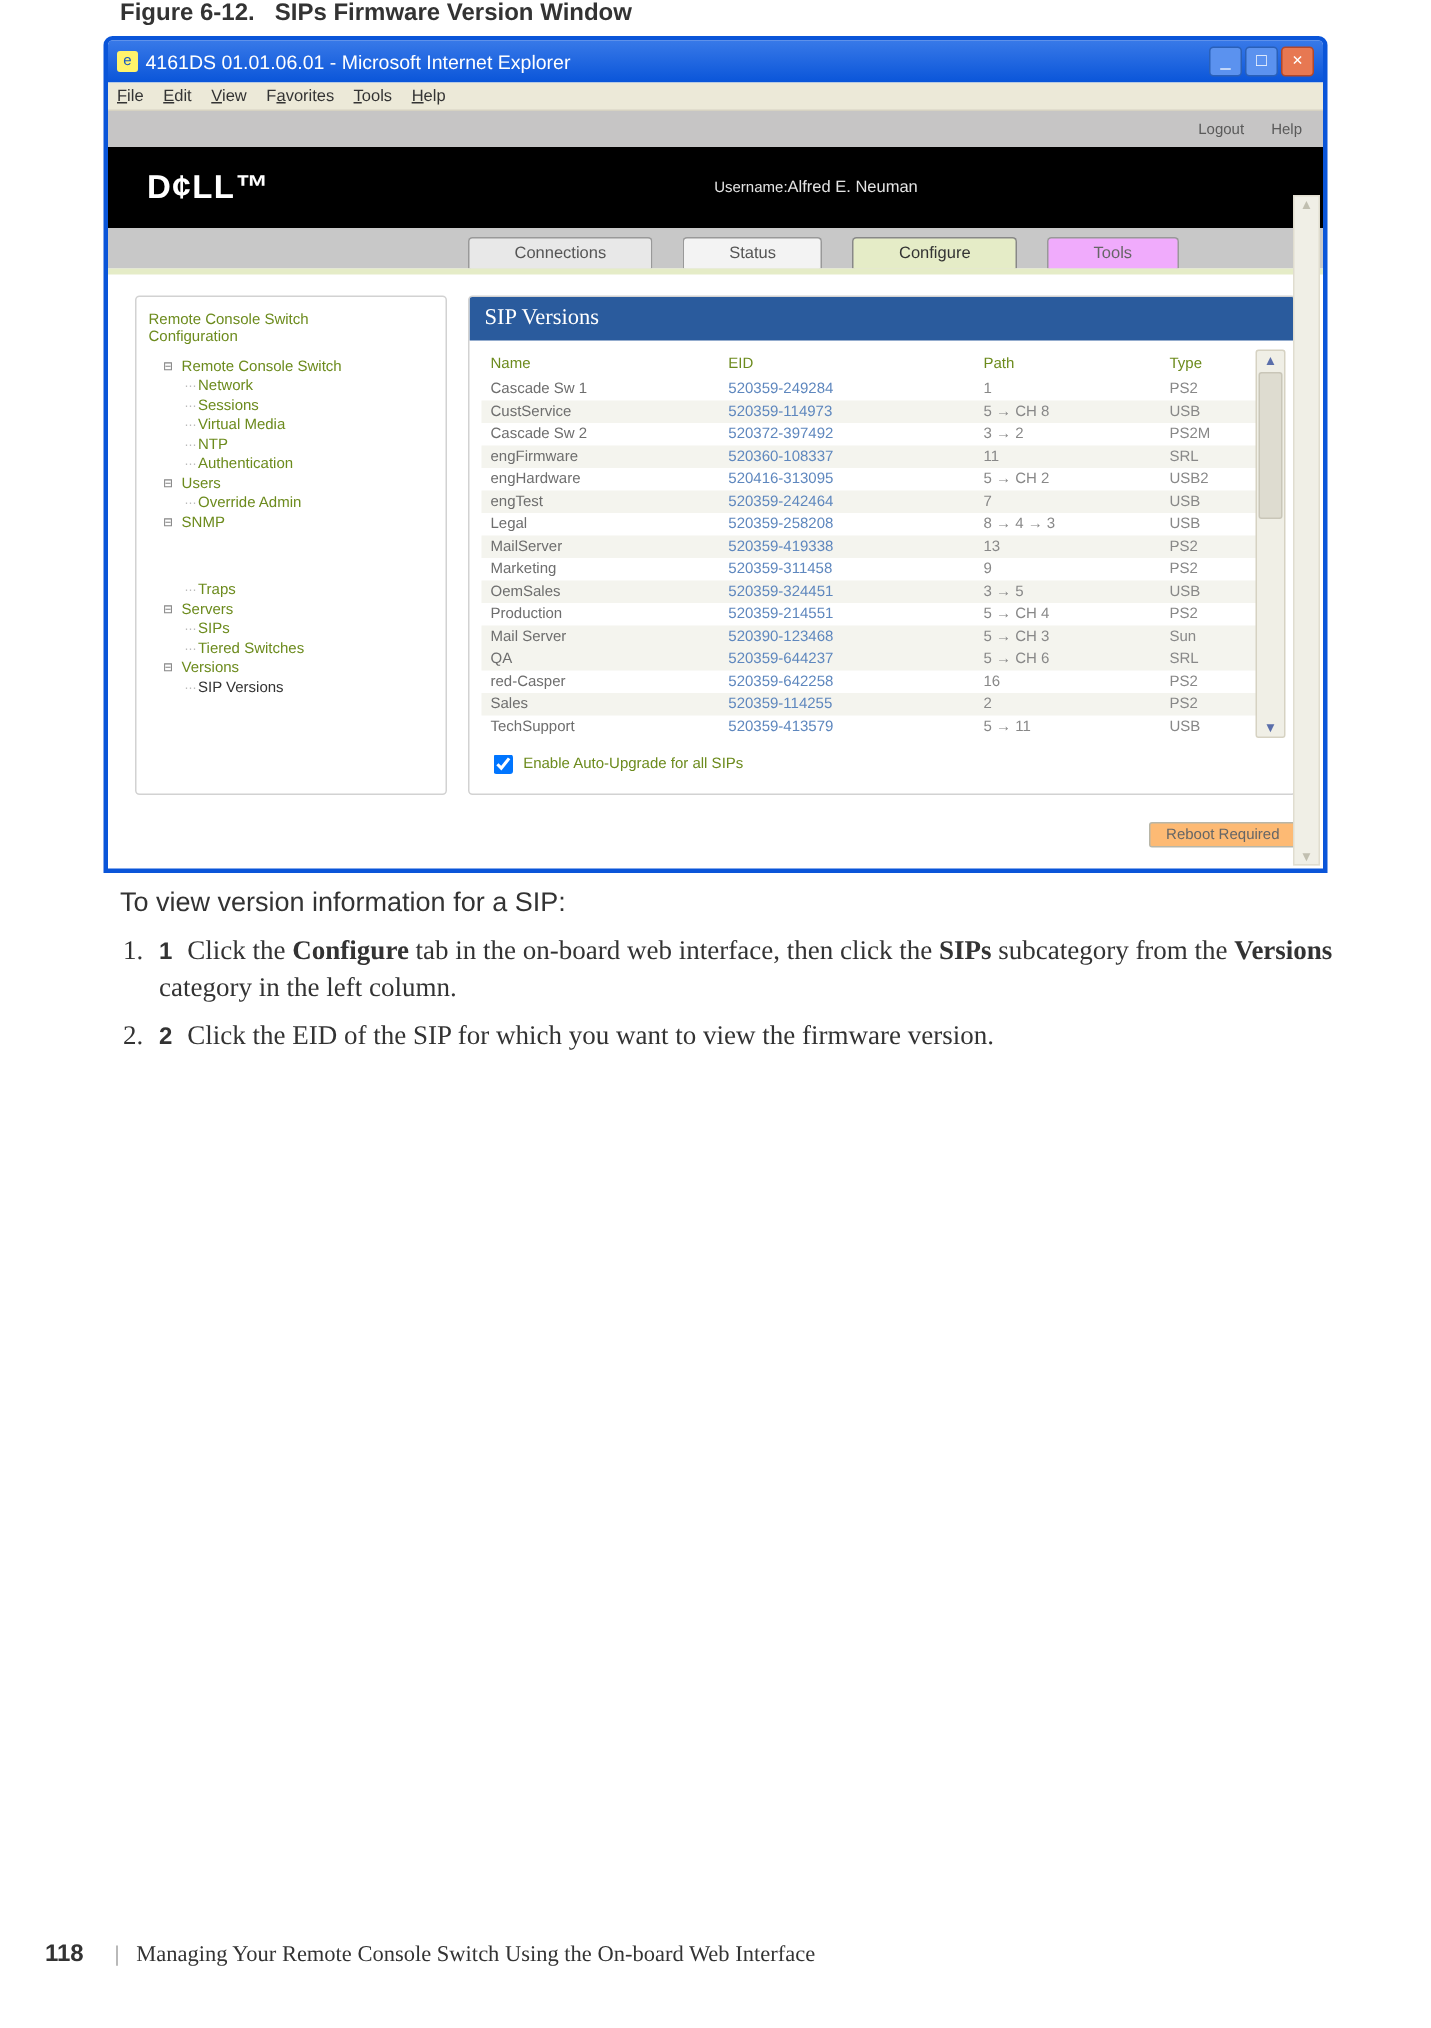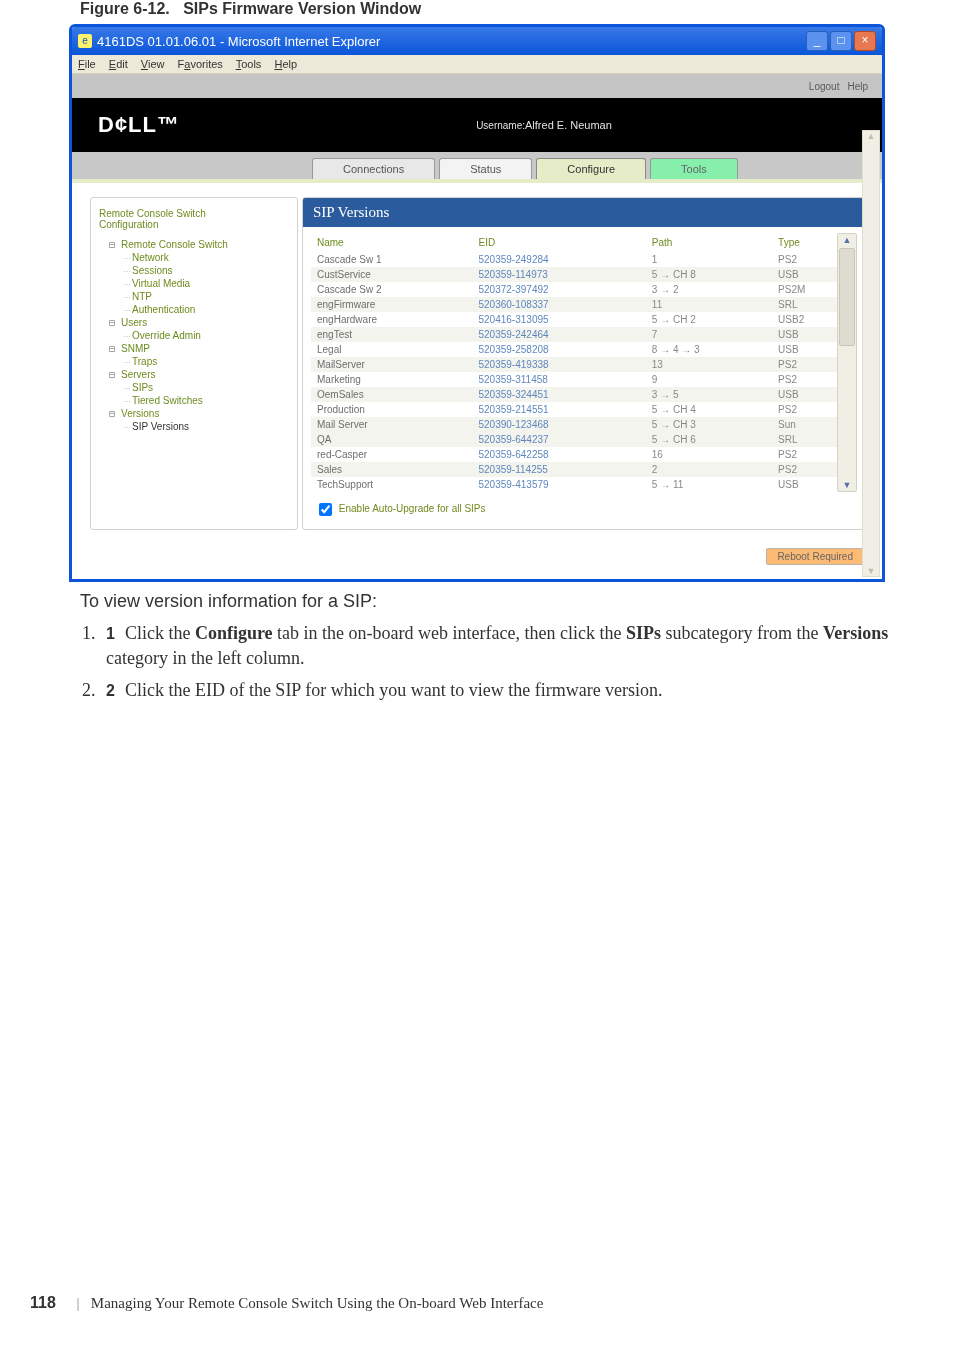--- a/index.html
+++ b/index.html
@@ -16,33 +16,33 @@
 .ie-titlebar{background:linear-gradient(#3879e8,#0a55d9);color:#fff;padding:4px 6px;font-size:13px;display:flex;align-items:center;border-radius:3px 3px 0 0}
 .ie-titlebar .ie-icon{width:14px;height:14px;background:#fff36b;border-radius:2px;margin-right:5px;font-size:10px;line-height:14px;text-align:center;color:#1659c0}
 .ie-titlebar .winbtns{margin-left:auto;display:flex;gap:2px}
 .winbtn{width:20px;height:18px;background:#5b92ef;border:1px solid #2a60b8;border-radius:3px;font-family:Arial;font-size:12px;line-height:16px;text-align:center;color:#fff}
 .winbtn.close{background:#e77852;border-color:#b2472a}
 .ie-menu{background:#ece9d8;padding:3px 6px;border-bottom:1px solid #d6d2c2;font-size:11px}
 .ie-menu span{margin-right:10px;cursor:default}
 .ie-menu span u{text-decoration:underline}
 .ie-body{display:flex;flex-direction:column}
 .dell-bar{background:#c6c5c5;height:24px;display:flex;align-items:center;justify-content:flex-end;padding:0 14px;font-size:10px}
-.dell-bar a{color:#5a5a5a;margin-left:8px;text-decoration:none}
+.dell-bar a{color:#5a5a5a;margin-left:18px;text-decoration:none}
 .dell-header{display:flex;align-items:stretch}
 .dell-logo{background:#000;color:#fff;padding:14px 26px;font-family:Arial;letter-spacing:1px;font-size:22px;font-weight:bold;display:flex;align-items:center}
 .dell-username{flex:1;background:#000;display:flex;flex-direction:row;align-items:center;justify-content:center;color:#e3e3e3;font-size:11px;padding:6px 0}
 .dell-username .lbl{font-size:10px}
-.tabs{display:flex;background:#c8c8c8;padding:6px 8px 0 240px;gap:4px}
+.tabs{display:flex;background:#c8c8c8;padding:6px 8px 0 240px;gap:20px}
 .tab{padding:4px 30px;font-size:11px;border:1px solid #999;border-bottom:none;background:#e8e8e8;color:#555;border-radius:3px 3px 0 0}
-.tab.tools{background:#86efac;color:#666}
+.tab.tools{background:#f0abfc;color:#666}
 .tab.active{background:#fff;color:#333;border-color:#888}
 .tab.configure{background:#e5ecc7}
 .tab.status{background:#f3f3f3}
 .tab-strip-bg{height:4px;background:#e5ecc7}
-.content{display:flex;padding:14px 18px 10px;gap:4px}
+.content{display:flex;padding:14px 18px 10px;gap:14px}
 
 .treebox{width:190px;border:1px solid #d2d2d2;border-radius:3px;background:#fff;padding:10px 8px 14px 8px;font-size:10px}
 .tree-title{color:#6c8b1d;margin-bottom:8px}
 .tree ul{list-style:none;margin:0;padding:0 0 0 10px}
 .tree li{padding:1px 0;color:#6c8b1d}
 .tree .node:before{content:"⊟ ";color:#888;font-family:monospace}
 .tree .leaf:before{content:"⋯";color:#bbb;margin-right:3px;font-size:8px;letter-spacing:-2px}
 .tree li.active{color:#333}
 
 .panel{flex:1;border:1px solid #d2d2d2;border-radius:3px;background:#fff;overflow:hidden}
@@ -125,21 +125,21 @@
               <ul>
                 <li class="node">Remote Console Switch</li>
                 <li class="leaf" style="padding-left: 14px;">Network</li>
                 <li class="leaf" style="padding-left: 14px;">Sessions</li>
                 <li class="leaf" style="padding-left: 14px;">Virtual Media</li>
                 <li class="leaf" style="padding-left: 14px;">NTP</li>
                 <li class="leaf" style="padding-left: 14px;">Authentication</li>
                 <li class="node">Users</li>
                 <li class="leaf" style="padding-left: 14px;">Override Admin</li>
                 <li class="node">SNMP</li>
-                <li class="leaf" style="padding-left: 14px;">Traps</li>
+                <li class="leaf" style="padding-left: 14px; margin-top: 32px;">Traps</li>
                 <li class="node">Servers</li>
                 <li class="leaf" style="padding-left: 14px;">SIPs</li>
                 <li class="leaf" style="padding-left: 14px;">Tiered Switches</li>
                 <li class="node">Versions</li>
                 <li class="leaf active" style="padding-left: 14px;">SIP Versions</li>
               </ul>
             </div>
       </div>
 
       <div class="panel">

